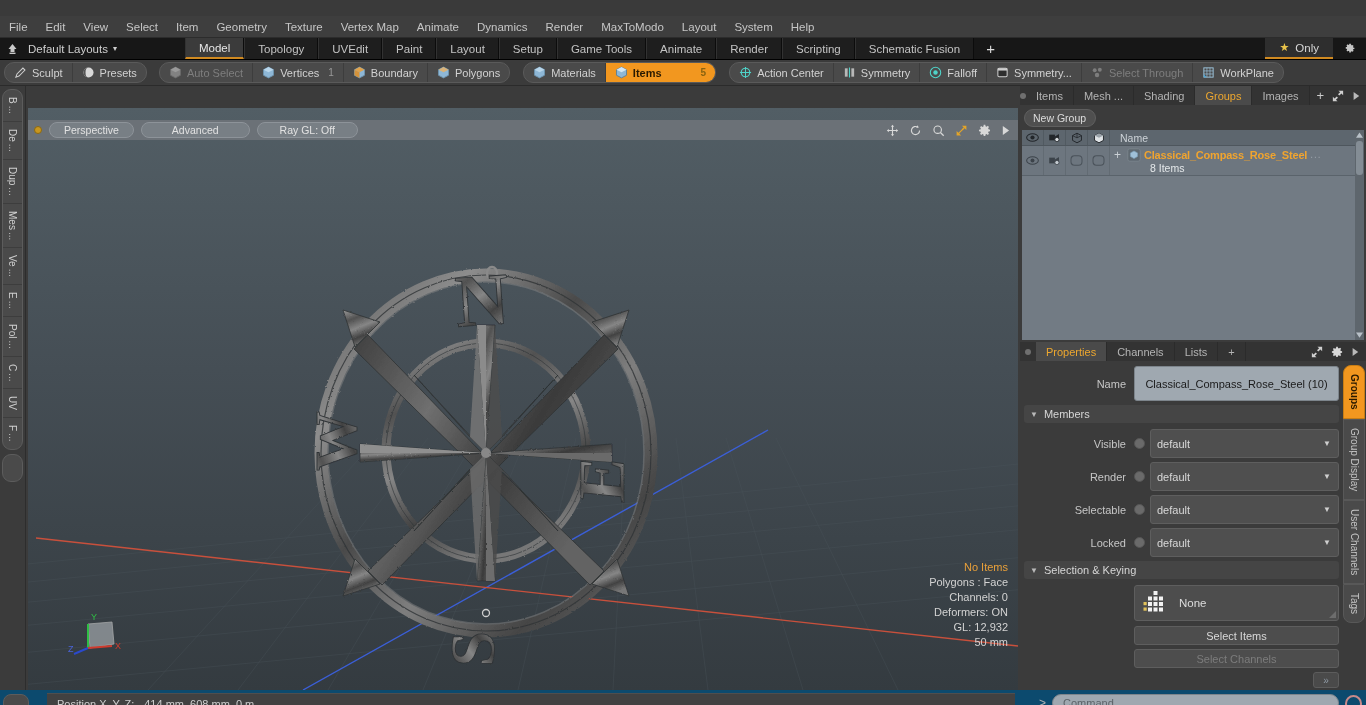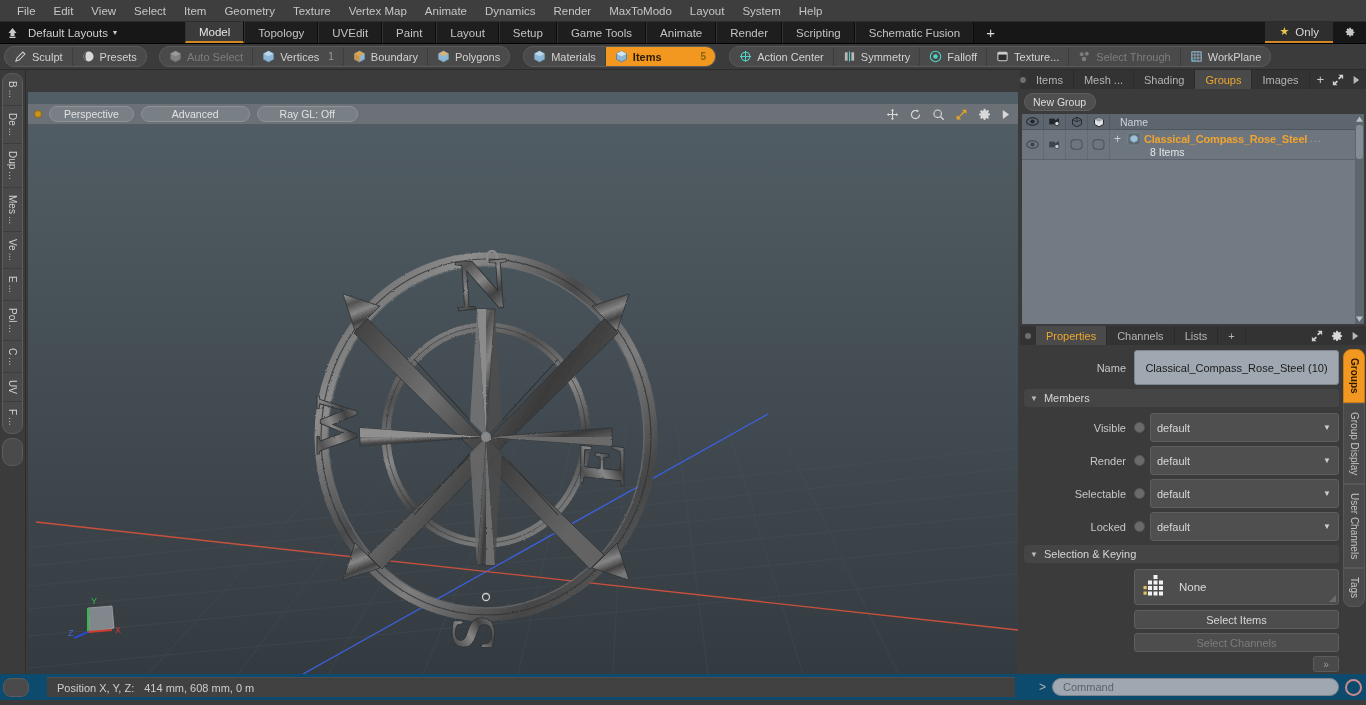--- a/index.html
+++ b/index.html
@@ -10,21 +10,21 @@
     font-size: 11px;
     color: #c8c8c8;
     overflow: hidden;
     -webkit-font-smoothing: antialiased;
   }
   #app { position: relative; width: 1366px; height: 705px; background: #3b3b3b; }
 
   
   .menubar {
     height: 22px; background: #3e3e3e; display: flex; align-items: center;
-    padding-left: 8px; border-bottom: 1px solid #2c2c2c;
+    border-bottom: 1px solid #2c2c2c; margin-top: 16px;
   }
   .menubar .mi {
     padding: 3px 9px; font-size: 11.5px; color: #c6c6c6; cursor: default; white-space: nowrap;
   }
 
   
   .layoutbar {
     height: 22px; background: #171717; display: flex; align-items: stretch;
     border-bottom: 1px solid #000;
   }
@@ -403,21 +403,21 @@
             <circle cx="7" cy="7" r="5.6" fill="none" stroke="#4fd2c8" stroke-width="1.2"></circle>
             <circle cx="7" cy="7" r="2.4" fill="#4fd2c8"></circle>
           </svg>
         <span>Falloff</span>
       </div>
       <div class="gbtn">
         <svg width="13" height="13" viewBox="0 0 14 14">
             <rect x="2" y="2.5" width="10" height="9" rx="1.4" fill="#2e2e2e" stroke="#cfcfcf" stroke-width="1.1"></rect>
             <rect x="2" y="2.5" width="10" height="2.4" fill="#cfcfcf"></rect>
           </svg>
-        <span>Texture...</span>
+        <span>Symmetry...</span>
       </div>
       <div class="gbtn dim">
         <svg width="13" height="13" viewBox="0 0 14 14">
             <circle cx="4" cy="4.5" r="2.1" fill="#7d7d7d"></circle>
             <circle cx="9.5" cy="4" r="2.1" fill="#7d7d7d"></circle>
             <circle cx="6.5" cy="9.6" r="2.4" fill="#7d7d7d"></circle>
           </svg>
         <span>Select Through</span>
       </div>
       <div class="gbtn">
@@ -594,20 +594,28 @@
 
             <g font-family="'Liberation Serif', serif" font-weight="bold" fill="url(#metal2)" stroke="#2f3336" stroke-width="0.9">
               <text x="-2" y="-128" font-size="74" text-anchor="middle" transform="rotate(-4 -2 -128)">N</text>
               <text x="138" y="26" font-size="66" text-anchor="middle" transform="rotate(-90 138 26) skewX(-6)">E</text>
               <text x="8" y="196" font-size="64" text-anchor="middle" transform="rotate(-90 8 196)">S</text>
               <text x="-130" y="-12" font-size="60" text-anchor="middle" transform="rotate(-90 -130 -12)">W</text>
             </g>
           </g>
         </svg>
 
+        <div class="vp-stats">
+          <div class="hl">No Items</div>
+          <div>Polygons : Face</div>
+          <div>Channels: 0</div>
+          <div>Deformers: ON</div>
+          <div>GL: 12,932</div>
+          <div>50 mm</div>
+        </div>
 
         <div class="vp-axis">
           <svg width="62" height="52" viewBox="0 0 62 52">
             <path d="M20 16 L44 14 L46 36 L22 40 Z" fill="#9aa0a4" opacity="0.75" stroke="#c6c6c6" stroke-width="0.8"></path>
             <line x1="20" y1="16" x2="20" y2="40" stroke="#2fbe45" stroke-width="2"></line>
             <line x1="20" y1="40" x2="44" y2="38" stroke="#cf3b2e" stroke-width="2"></line>
             <line x1="20" y1="40" x2="6" y2="46" stroke="#2a49cc" stroke-width="2"></line>
             <text x="23" y="12" font-size="9" fill="#2fbe45" font-family="'Liberation Sans',sans-serif">Y</text>
             <text x="47" y="41" font-size="9" fill="#cf3b2e" font-family="'Liberation Sans',sans-serif">X</text>
             <text x="0" y="44" font-size="9" fill="#4a63d8" font-family="'Liberation Sans',sans-serif">Z</text>

